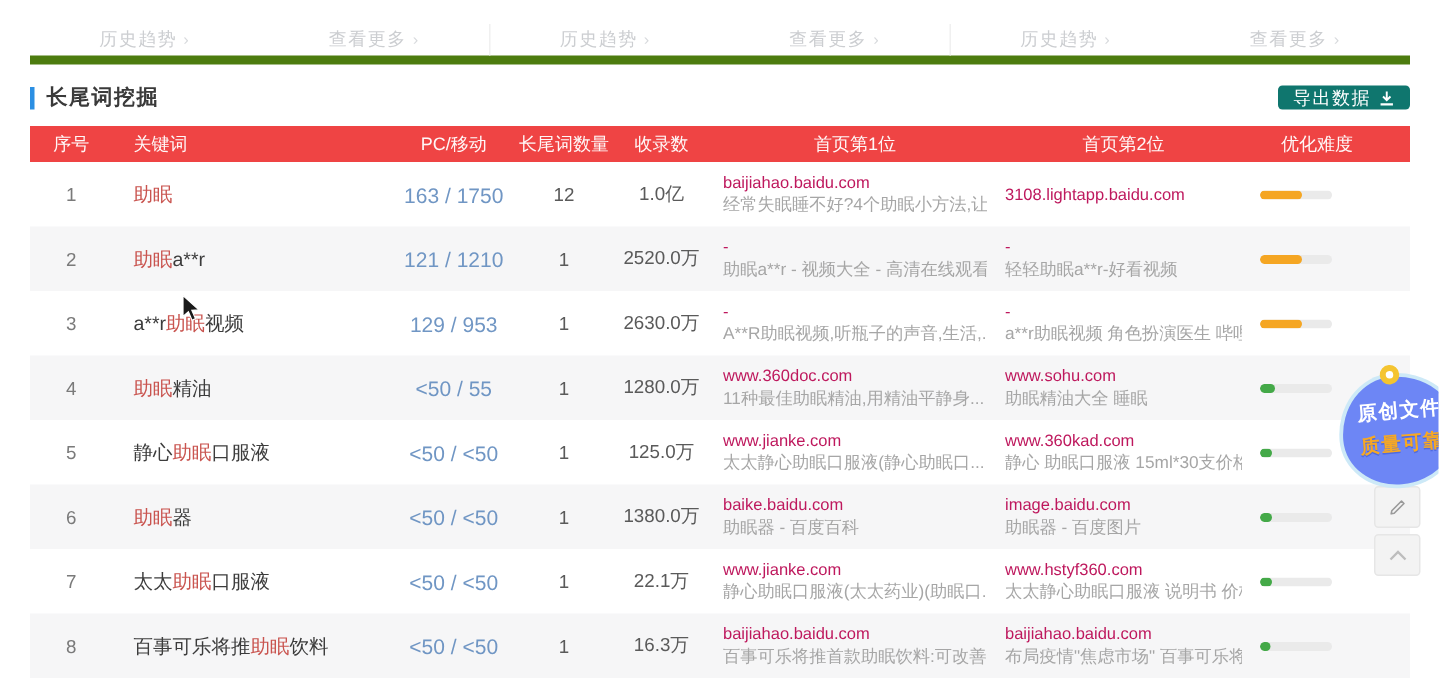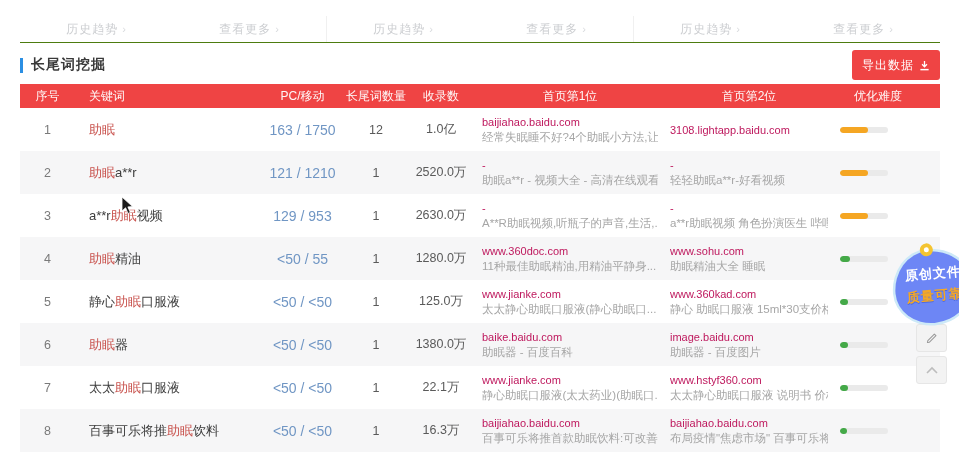--- a/index.html
+++ b/index.html
@@ -2,32 +2,32 @@
 <html><head>
 <meta charset="utf-8">
 <style>
   * { margin:0; padding:0; box-sizing:border-box; }
   html,body { width:959px; height:452px; background:#fff; overflow:hidden;
               font-family:"Liberation Sans","DejaVu Sans",sans-serif; }
   .page { position:absolute; inset:0; overflow:hidden; }
 
   
   .topnav { position:absolute; left:20px; top:16px; width:920px; height:27px;
-            display:flex; border-bottom:1px solid #4d7c0f; }
+            display:flex; border-bottom:6px solid #4d7c0f; }
   .nav-group { flex:1; display:flex; justify-content:space-around; align-items:center; }
   .nav-group + .nav-group { border-left:1px solid #f0f0f0; }
   .nav-link { color:#ccced1; font-size:12px; cursor:pointer; letter-spacing:1px; }
   .nav-link .chev { margin-left:4px; color:#d8dadd; font-size:11px; }
 
   
   .section-head { position:absolute; left:20px; top:52px; width:920px; height:26px;
                   display:flex; align-items:center; }
   .accent-bar { width:3px; height:15px; background:#2b8fe3; margin-right:8px; }
   .section-title { font-size:14px; font-weight:bold; color:#3a3a3a; letter-spacing:1px; }
-  .export-btn { margin-left:auto; height:30px; padding:0 10px; background:#ef4444;
+  .export-btn { margin-left:auto; height:16px; padding:0 10px; background:#0f766e;
                 border:none; border-radius:3px; color:#fff; font-size:12px;
                 display:flex; align-items:center; gap:5px; cursor:pointer;
                 font-family:inherit; letter-spacing:1px; }
 
   
   .table { position:absolute; left:20px; top:84px; width:920px; }
   .thead, .row { display:grid;
     grid-template-columns:55px 190px 75px 72px 58px 188px 170px 112px;
     align-items:center; }
   .thead { height:24px; background:#ef4444; color:rgba(255,255,255,.96); font-size:12px; }

